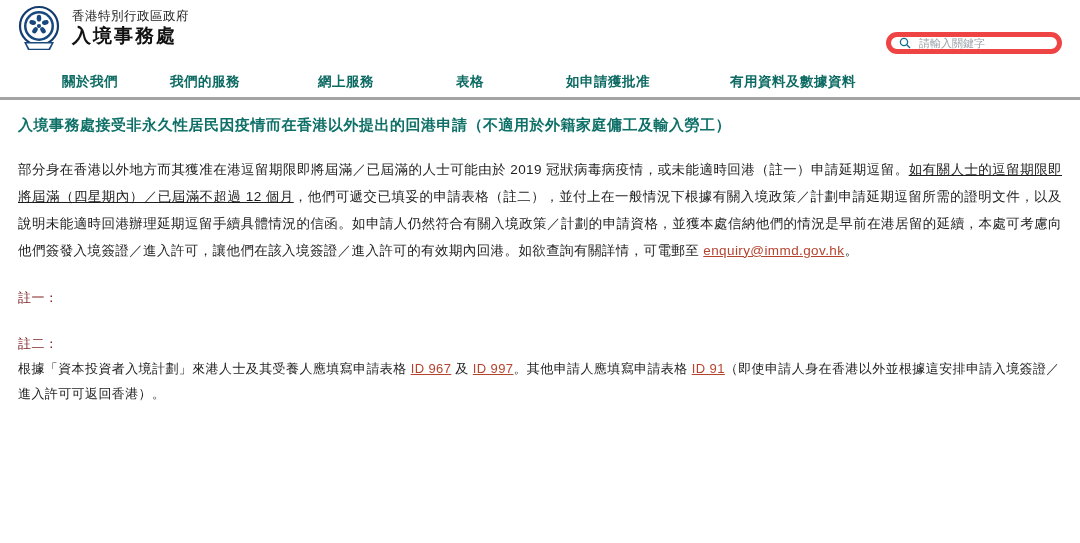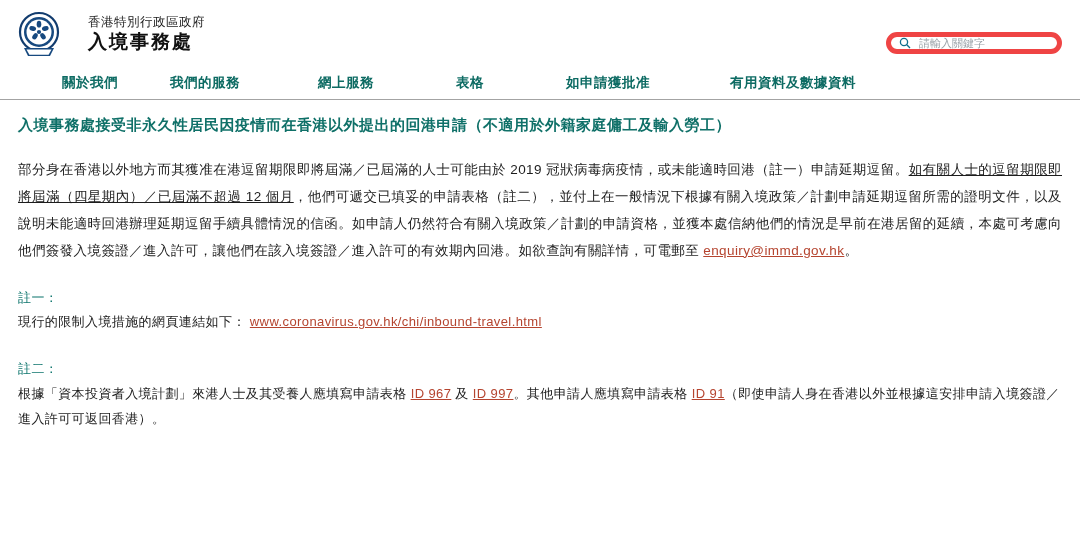--- a/index.html
+++ b/index.html
@@ -17,24 +17,24 @@
   }
 
   
   .header {
     position: relative;
     height: 66px;
     padding: 8px 16px 0 16px;
   }
   .brand {
     position: absolute;
-    left: 16px; top: 10px;
-    display: flex;
-    align-items: center;
-    gap: 26px;
+    left: 16px; top: 4px;
+    display: flex;
+    align-items: center;
+    gap: 10px;
     justify-content: flex-end;
   }
   .crest {
     width: 46px; height: 48px;
     position: relative;
     flex: 0 0 auto;
   }
   .crest svg { display: block; }
   .brand-text {
     display: flex;
@@ -93,21 +93,21 @@
     width: 100%;
     background: transparent;
     font-family: "Liberation Sans", sans-serif;
   }
   .searchbox input::placeholder { color: #9aa2a8; }
 
   
   .nav {
     position: relative;
     height: 34px;
-    border-bottom: 1px solid #a3a3a3;
+    border-bottom: 3px solid #a3a3a3;
     padding: 0 12px;
   }
   .nav-inner {
     display: flex;
     align-items: center;
     height: 100%;
   }
   .nav-item {
     color: #0d6b63;
     font-size: 13.5px;
@@ -146,21 +146,21 @@
   }
   .u { text-decoration: underline; }
   a.link {
     color: #b5442f;
     text-decoration: underline;
   }
   .note-head {
     margin: 22px 0 0 0;
     font-size: 13px;
     line-height: 1.9;
-    color: #0f766e;
+    color: #7f1d1d;
     letter-spacing: 0.4px;
   }
   .note-body {
     margin: 0;
     font-size: 13px;
     line-height: 1.9;
     color: #1d1d1d;
     letter-spacing: 0.4px;
   }
 </style>
@@ -221,24 +221,20 @@
   <div class="content">
 
     <h1 class="title">入境事務處接受非永久性居民因疫情而在香港以外提出的回港申請（不適用於外籍家庭傭工及輸入勞工）</h1>
 
 
     <p class="para">
       <span>部分身在香港以外地方而其獲准在港逗留期限即將屆滿／已屆滿的人士可能由於 2019 冠狀病毒病疫情，或未能適時回港（註一）申請延期逗留。</span><span class="u">如有關人士的逗留期限即將屆滿（四星期內）／已屆滿不超過 12 個月</span><span>，他們可遞交已填妥的申請表格（註二），並付上在一般情況下根據有關入境政策／計劃申請延期逗留所需的證明文件，以及說明未能適時回港辦理延期逗留手續具體情況的信函。如申請人仍然符合有關入境政策／計劃的申請資格，並獲本處信納他們的情況是早前在港居留的延續，本處可考慮向他們簽發入境簽證／進入許可，讓他們在該入境簽證／進入許可的有效期內回港。如欲查詢有關詳情，可電郵至 </span><a class="link" href="#">enquiry@immd.gov.hk</a><span>。</span>
     </p>
 
     <p class="note-head">註一：</p>
-    <p class="note-body">
-      <span>現行的限制入境措施的網頁連結如下：</span>
-      <a class="link" href="#">www.coronavirus.gov.hk/chi/inbound-travel.html</a>
-    </p>
 
     <p class="note-head">註二：</p>
     <p class="note-body">
       <span>根據「資本投資者入境計劃」來港人士及其受養人應填寫申請表格 </span><a class="link" href="#">ID 967</a><span> 及 </span><a class="link" href="#">ID 997</a><span>。其他申請人應填寫申請表格 </span><a class="link" href="#">ID 91</a><span>（即使申請人身在香港以外並根據這安排申請入境簽證／進入許可可返回香港）。</span>
     </p>
 
   </div>
 </div>
 
 </body></html>

